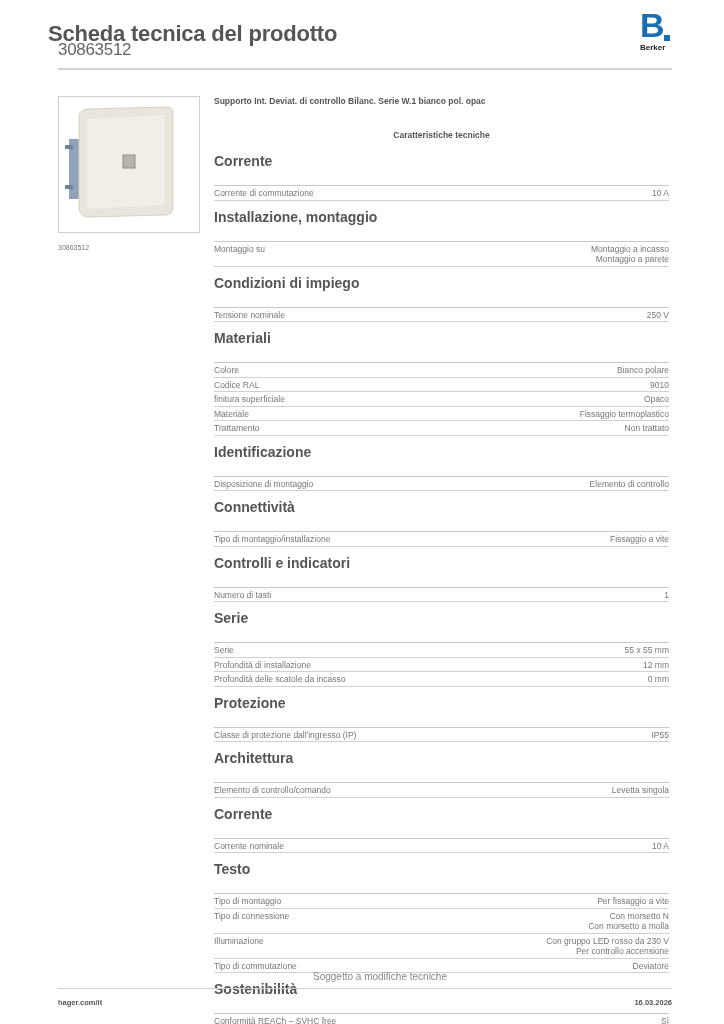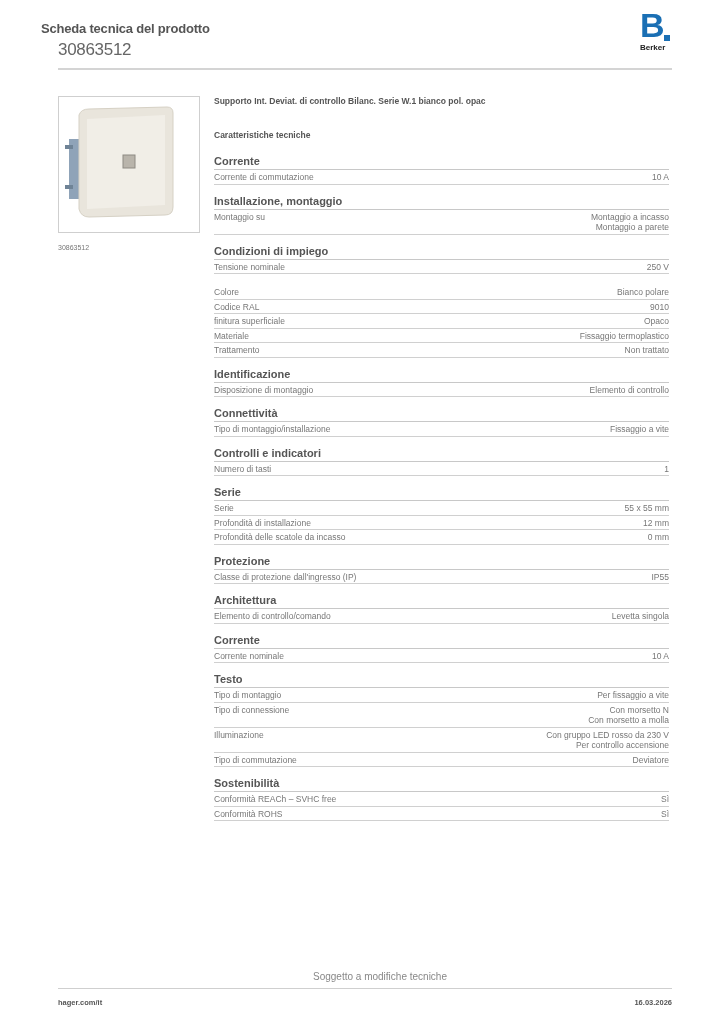--- a/index.html
+++ b/index.html
@@ -1,33 +1,33 @@
 <!DOCTYPE html>
 <html><head>
 <meta charset="utf-8">
 <style>
   html, body { margin:0; padding:0; background:#ffffff; }
   body { width:724px; height:1024px; position:relative; overflow:hidden;
          font-family:"Liberation Sans", sans-serif; color:#6a6a6a; }
-  .header-title { position:absolute; left:41px; top:21px; font-size:13px; font-weight:bold; color:#555; letter-spacing:-0.2px; }
+  .header-title { position:absolute; left:48px; top:21px; font-size:22px; font-weight:bold; color:#555; letter-spacing:-0.2px; }
   .header-code { position:absolute; left:58px; top:40px; font-size:17px; color:#666; letter-spacing:-0.3px; }
   .logo { position:absolute; left:638px; top:14px; width:36px; height:40px; }
   .logo-b { position:absolute; left:2px; top:-6px; font-size:34px; font-weight:bold; color:#1a6fb4; line-height:1; font-family:"Liberation Sans", sans-serif; letter-spacing:-2px; }
   .logo-dot { position:absolute; left:26px; top:21px; width:6px; height:6px; background:#1a6fb4; }
   .logo-name { position:absolute; left:2px; top:29px; font-size:8px; font-weight:bold; color:#222; }
   .header-rule { position:absolute; left:58px; top:68px; width:614px; height:2px; background:#d4d4d4; }
 
   .product-image { position:absolute; left:58px; top:96px; width:142px; height:137px; border:1px solid #cfcfcf; box-sizing:border-box; background:#fff; }
   .img-code { position:absolute; left:58px; top:244px; font-size:7px; color:#777; }
 
   .content { position:absolute; left:214px; top:96px; width:455px; }
   .product-name { font-size:8.5px; font-weight:bold; color:#555; height:34px; }
-  .tech-heading { font-size:8.5px; font-weight:bold; color:#555; height:26px; }
+  .tech-heading { font-size:8.5px; font-weight:bold; color:#555; height:26px;text-align:center; }
   .section { margin-bottom:11px; }
-  .section-title { font-size:11px; font-weight:bold; color:#555; padding-bottom:2px; border-bottom:1.5px solid #c8c8c8; line-height:11px; }
+  .section-title { font-size:14px; font-weight:bold; color:#555; padding-bottom:18px; border-bottom:1.5px solid #c8c8c8; line-height:11px; }
   .row { display:flex; justify-content:space-between; font-size:8.5px; color:#777; border-bottom:1.5px solid #d0d0d0; line-height:10.5px; padding:2px 0 1px 0; }
   .row .label { white-space:nowrap;text-align:right; }
   .row .value { text-align:right; white-space:pre-line; }
 
   .footer-rule { position:absolute; left:58px; top:988px; width:614px; height:1px; background:#cfcfcf; }
   .footer-left { position:absolute; left:58px; top:998px; font-size:7.5px; font-weight:bold; color:#555; }
   .footer-center { position:absolute; left:313px; top:971px; font-size:10px; color:#888; }
   .footer-right { position:absolute; right:52px; top:998px; font-size:7.5px; font-weight:bold; color:#555; }
 </style>
 </head>
@@ -76,20 +76,21 @@
         </div>
       </div>
       <div class="section">
         <div class="section-title">Condizioni di impiego</div>
         <div class="row">
           <span class="label">Tensione nominale</span>
           <span class="value">250 V</span>
         </div>
       </div>
       <div class="section">
+        <div class="section-title">Materiali</div>
         <div class="row">
           <span class="label">Colore</span>
           <span class="value">Bianco polare</span>
         </div>
         <div class="row">
           <span class="label">Codice RAL</span>
           <span class="value">9010</span>
         </div>
         <div class="row">
           <span class="label">finitura superficiale</span>

